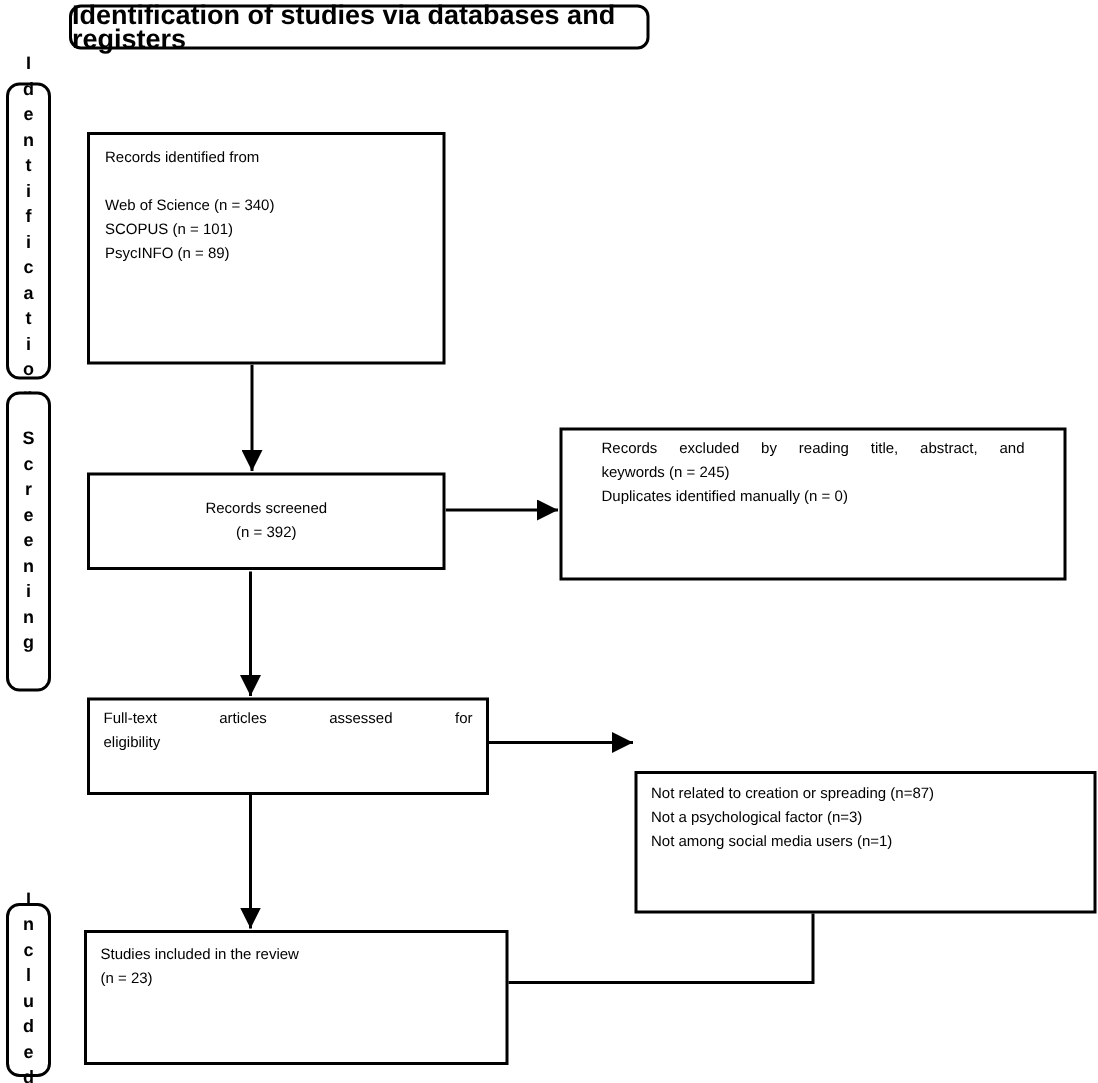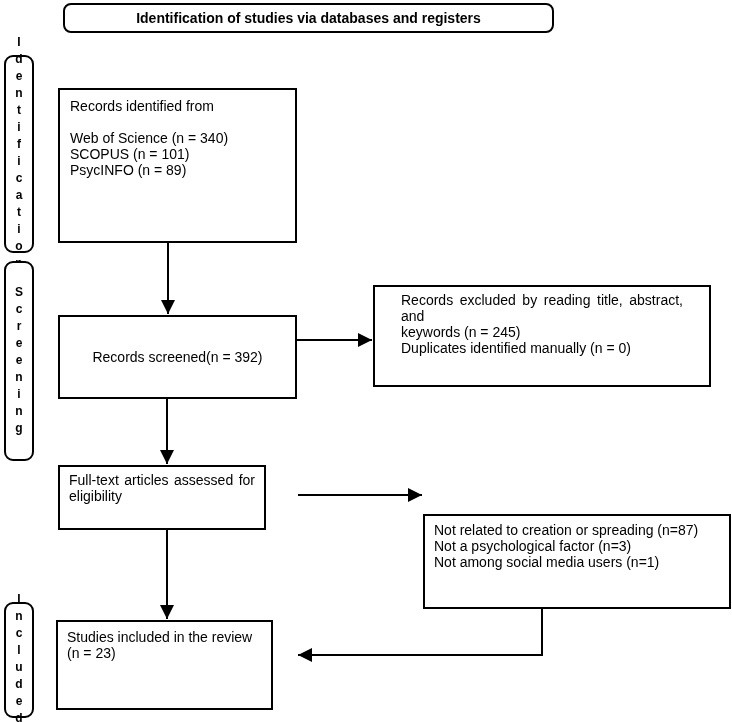--- a/index.html
+++ b/index.html
@@ -16,32 +16,32 @@
     position: absolute;
     left: 0; top: 0;
     width: 732px; height: 722px;
     pointer-events: none;
   }
   .box {
     position: absolute;
     box-sizing: border-box;
     border: 2px solid #000000;
     background: #ffffff;
-    font-size: 14px;
+    font-size: 10px;
     line-height: 16px;
   }
   .title-box {
-    left: 63px; top: 3px;
-    width: 491px; height: 30px;
+    left: 46px; top: 3px;
+    width: 387px; height: 30px;
     border-radius: 8px;
     display: flex;
     align-items: center;
     justify-content: center;
     font-weight: bold;
-    font-size: 14px;
+    font-size: 18px;
   }
   .stage {
     position: absolute;
     box-sizing: border-box;
     left: 4px;
     width: 30px;
     border: 2px solid #000000;
     border-radius: 9px;
     background: #ffffff;
     display: flex;
@@ -54,27 +54,27 @@
     writing-mode: vertical-rl;
     text-orientation: upright;
     letter-spacing: 3px;
     line-height: 1;
   }
   #stage-identification { top: 55px;  height: 198px; }
   #stage-screening      { top: 261px; height: 200px; }
   #stage-included       { top: 602px; height: 116px; }
 
   #box-identified { left: 58px;  top: 88px;  width: 239px; height: 155px; padding: 8px 10px; }
-  #box-screened   { left: 58px;  top: 315px; width: 239px; height: 84px;
-                    display: flex; flex-direction: row; align-items: center; justify-content: center;
+  #box-screened   { left: 58px;  top: 315px; width: 239px; height: 65px;
+                    display: flex; flex-direction: column; align-items: center; justify-content: center;
                     text-align: center; }
   #box-excluded1  { left: 373px; top: 285px; width: 338px; height: 102px; padding: 5px 26px; }
-  #box-fulltext   { left: 58px;  top: 465px; width: 208px; height: 65px;  padding: 5px 9px; }
+  #box-fulltext   { left: 58px;  top: 465px; width: 268px; height: 65px;  padding: 5px 9px; }
   #box-excluded2  { left: 423px; top: 470px; width: 308px; height: 95px;  padding: 6px 9px; margin-top: 44px; }
-  #box-included   { left: 56px;  top: 620px; width: 217px; height: 90px;  padding: 7px 9px; }
+  #box-included   { left: 56px;  top: 620px; width: 283px; height: 90px;  padding: 7px 9px; }
 
   .bline { min-height: 16px; }
   .force-just { text-align: justify; text-align-last: justify; }
 </style>
 </head>
 <body>
 
 <div class="canvas">
 
   <svg class="arrows" width="732" height="722" viewBox="0 0 732 722" xmlns="http://www.w3.org/2000/svg">

